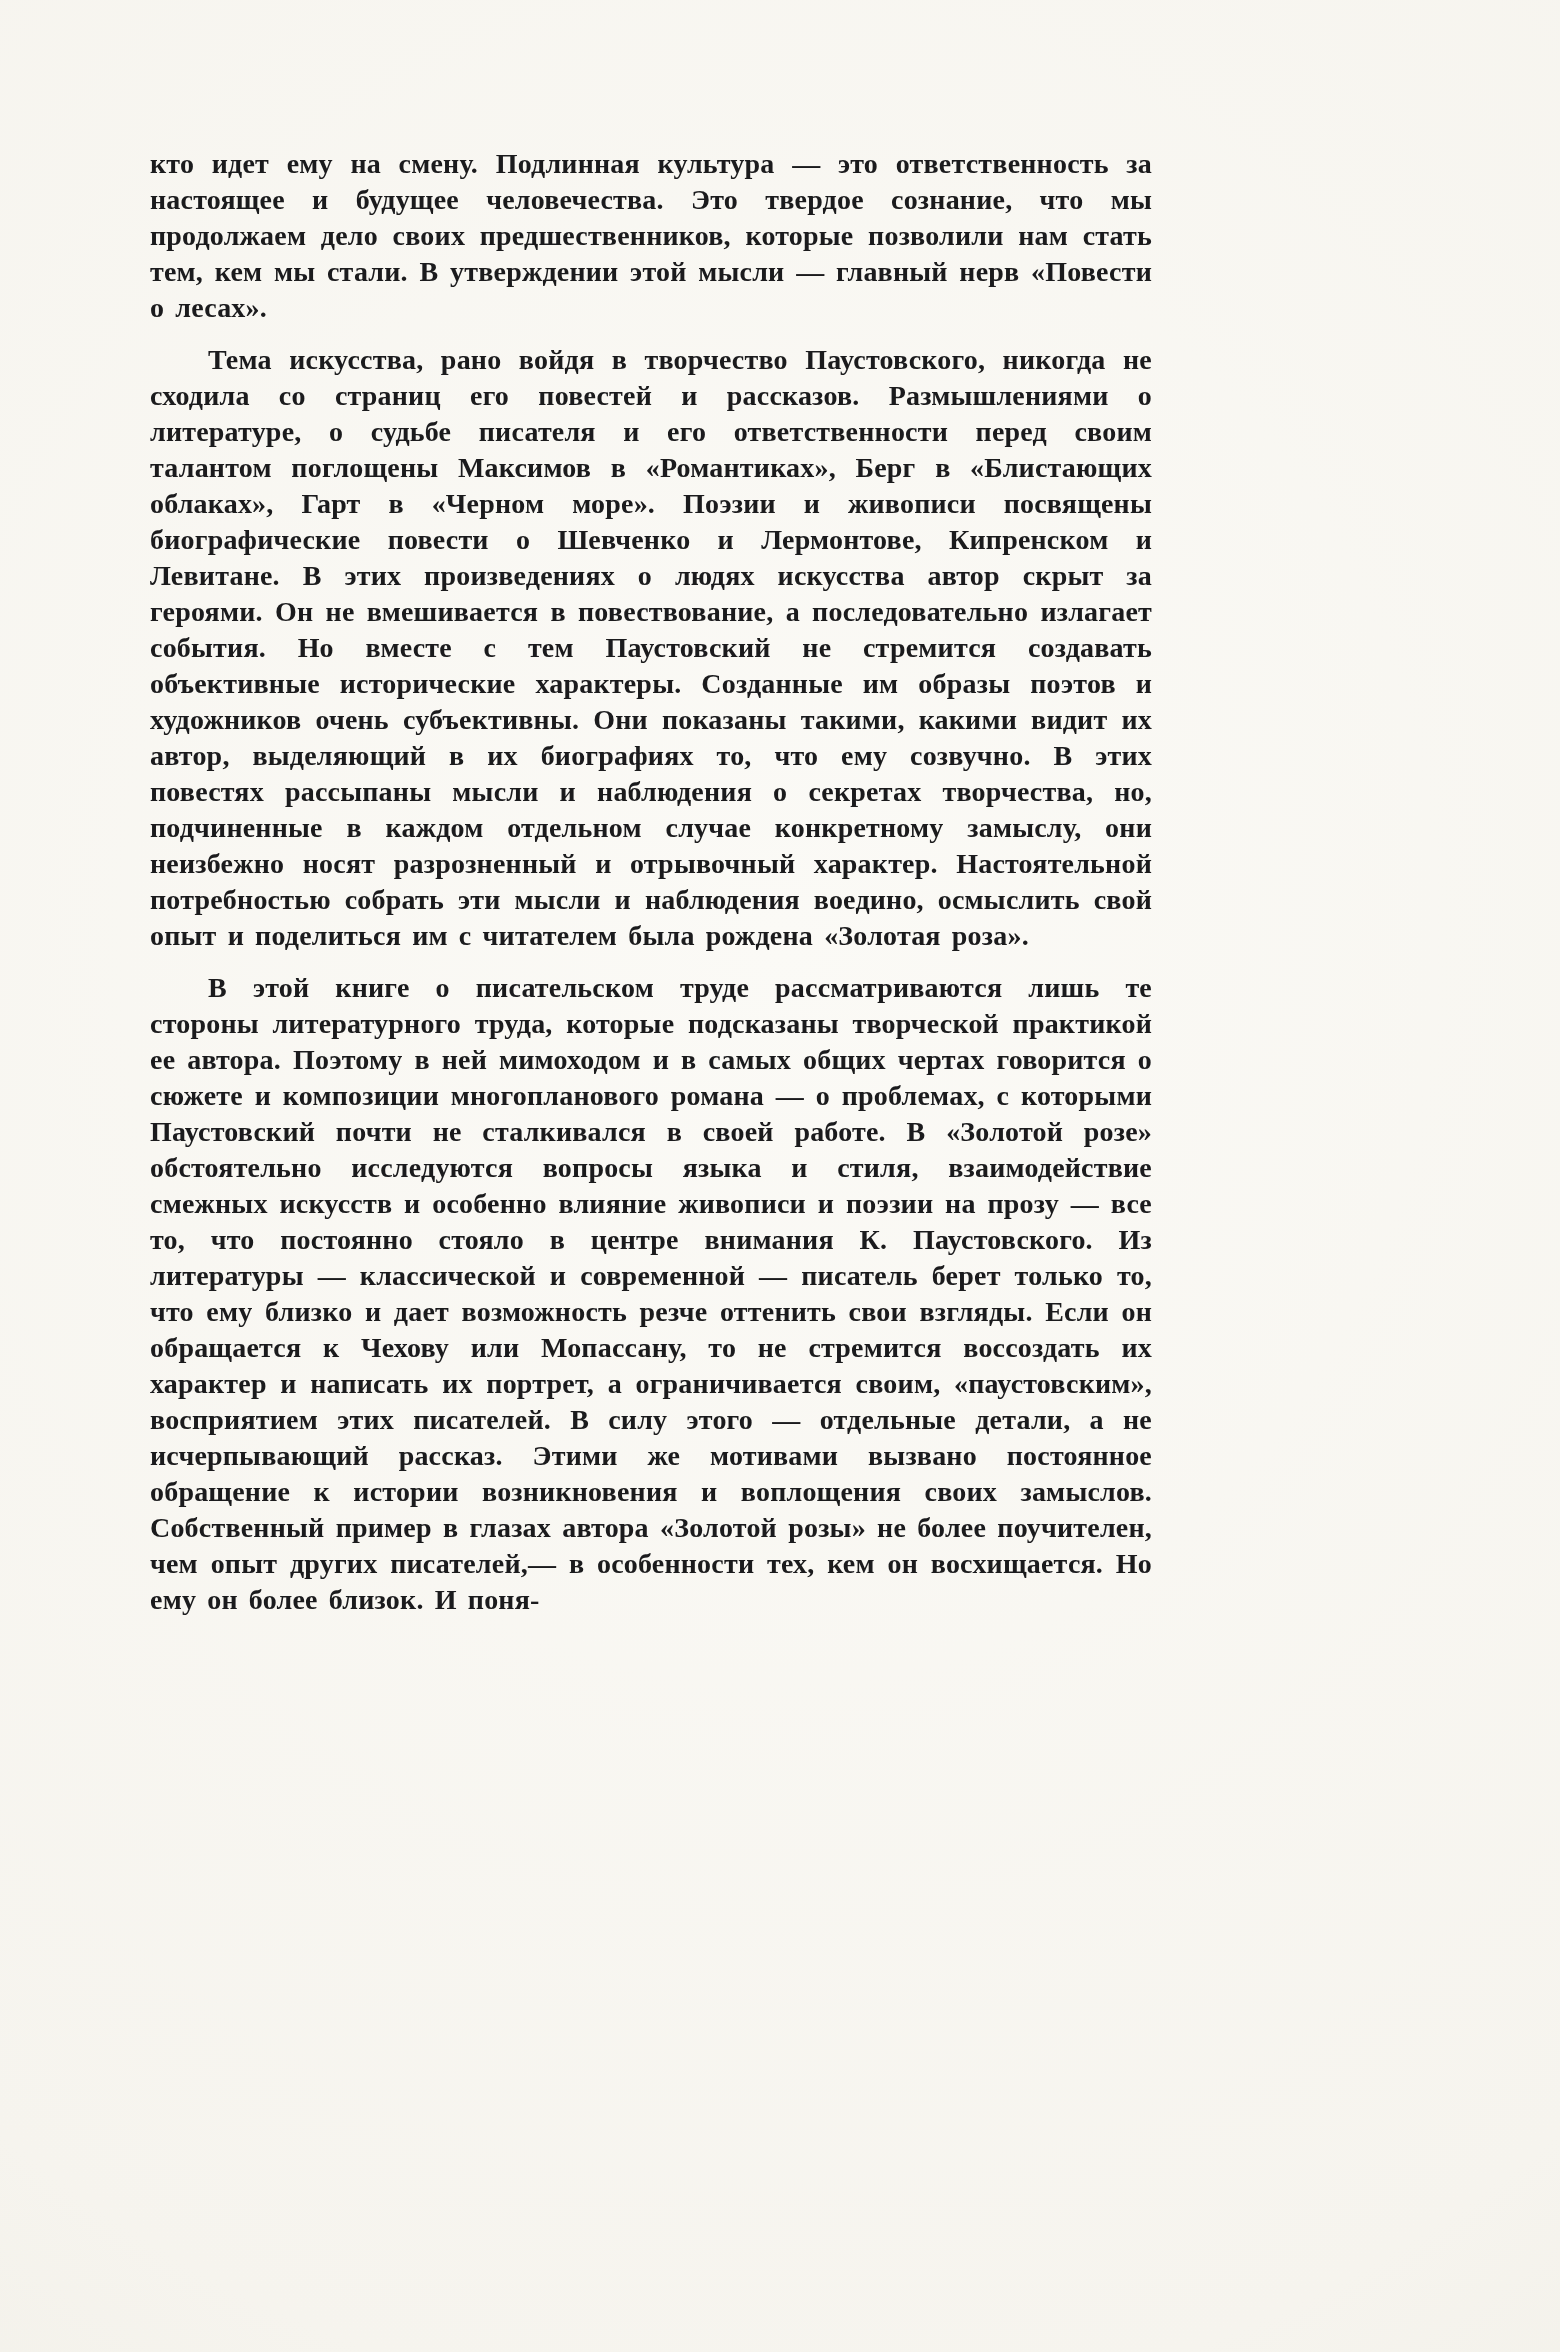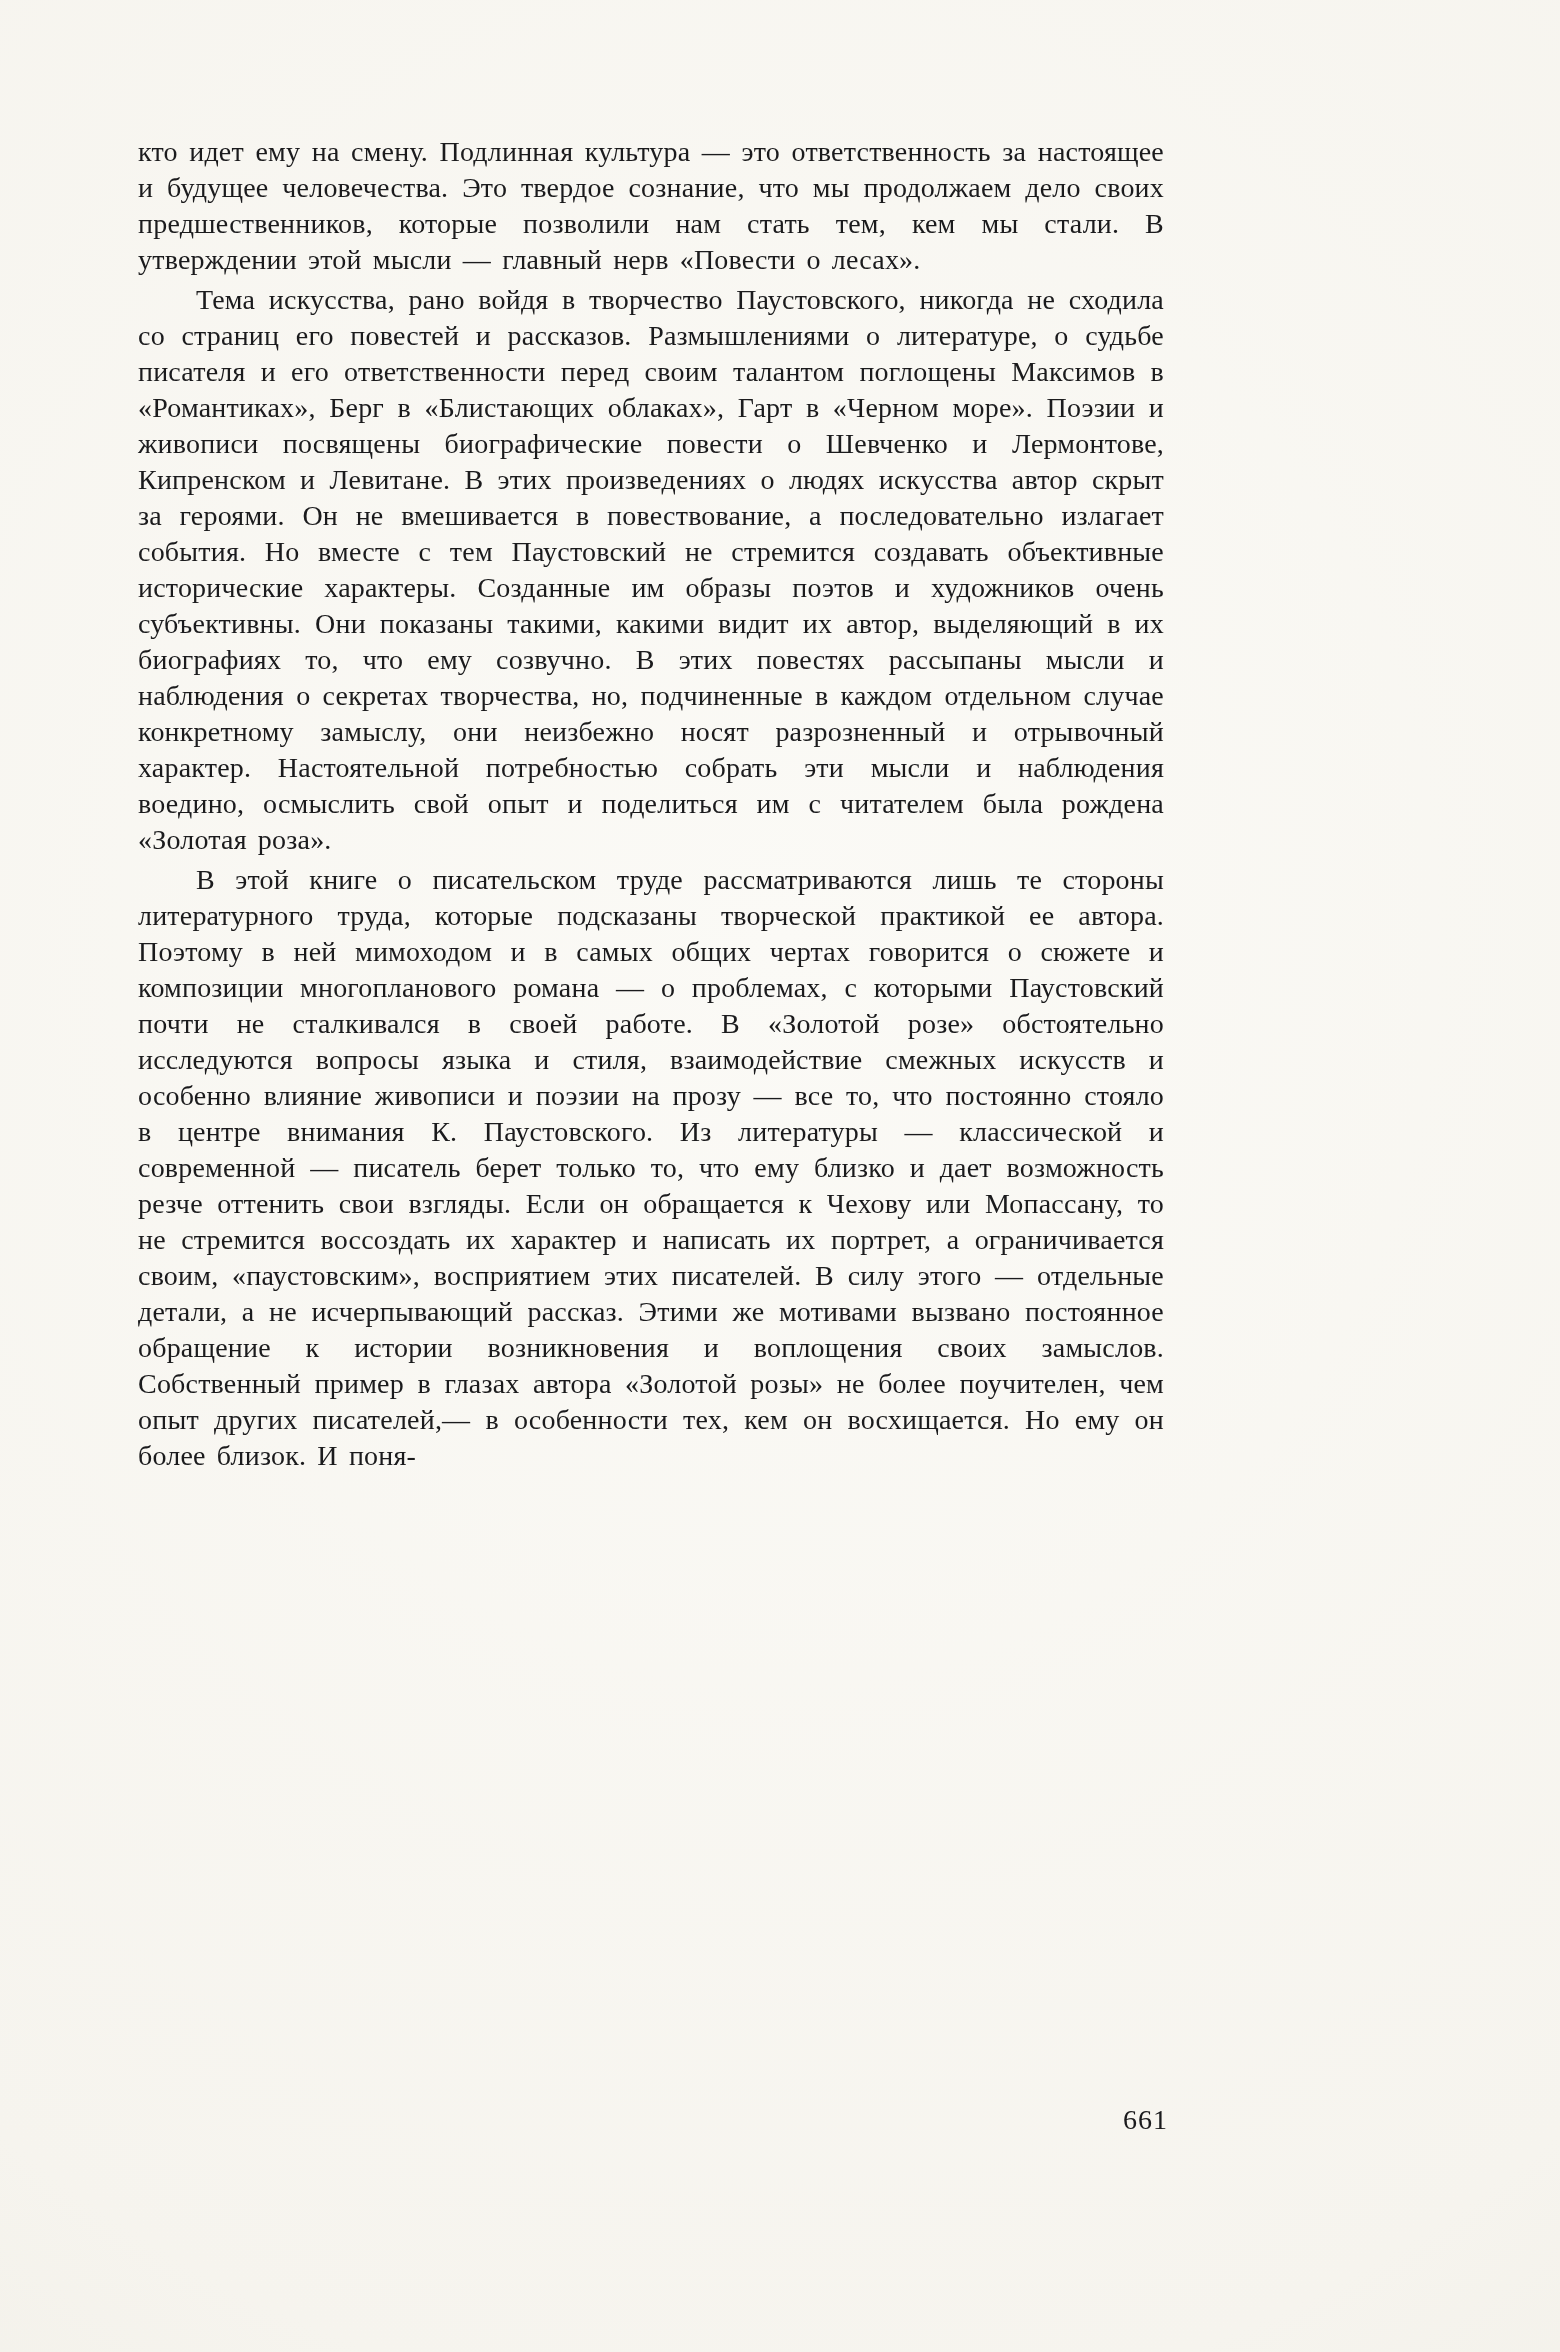--- a/index.html
+++ b/index.html
@@ -19,29 +19,30 @@
       font-family: "Liberation Serif", "DejaVu Serif", serif;
       overflow: hidden;
     }
     .text-block {
       position: absolute;
       left: 134px;
       top: 130px;
       width: 1034px;
     }
     .para {
-      margin: 4px;
+      margin: 16px;
       font-size: 28px;
       line-height: 36px;
       text-align: justify;
       text-indent: 58px;
       word-spacing: 0.14em;
       letter-spacing: 0.2px;
       -webkit-hyphens: manual;
       hyphens: manual;
+      font-weight: bold;
     }
     .para.no-indent {
       text-indent: 0;
     }
     .folio {
       position: absolute;
       left: 134px;
       top: 2102px;
       width: 1034px;
       text-align: right;
@@ -53,14 +54,13 @@
   </style>
 </head>
 <body>
 
 <div class="page">
   <main class="text-block">
     <p class="para no-indent">кто идет ему на смену. Подлинная культура — это ответственность за настоящее и будущее человечества. Это твердое сознание, что мы продолжаем дело своих предшественников, которые позволили нам стать тем, кем мы стали. В утверждении этой мысли — главный нерв «Повести о лесах».</p>
     <p class="para">Тема искусства, рано войдя в творчество Паустовского, никогда не сходила со страниц его повестей и рассказов. Размышлениями о литературе, о судьбе писателя и его ответственности перед своим талантом поглощены Максимов в «Романтиках», Берг в «Блистающих облаках», Гарт в «Черном море». Поэзии и живописи посвящены биографические повести о Шевченко и Лермонтове, Кипренском и Левитане. В этих произведениях о людях искусства автор скрыт за героями. Он не вмешивается в повествование, а последовательно излагает события. Но вместе с тем Паустовский не стремится создавать объективные исторические характеры. Созданные им образы поэтов и художников очень субъективны. Они показаны такими, какими видит их автор, выделяющий в их биографиях то, что ему созвучно. В этих повестях рассыпаны мысли и наблюдения о секретах творчества, но, подчиненные в каждом отдельном случае конкретному замыслу, они неизбежно носят разрозненный и отрывочный характер. Настоятельной потребностью собрать эти мысли и наблюдения воедино, осмыслить свой опыт и поделиться им с читателем была рождена «Золотая роза».</p>
     <p class="para">В этой книге о писательском труде рассматриваются лишь те стороны литературного труда, которые подсказаны творческой практикой ее автора. Поэтому в ней мимоходом и в самых общих чертах говорится о сюжете и композиции многопланового романа — о проблемах, с которыми Паустовский почти не сталкивался в своей работе. В «Золотой розе» обстоятельно исследуются вопросы языка и стиля, взаимодействие смежных искусств и особенно влияние живописи и поэзии на прозу — все то, что постоянно стояло в центре внимания К. Паустовского. Из литературы — классической и современной — писатель берет только то, что ему близко и дает возможность резче оттенить свои взгляды. Если он обращается к Чехову или Мопассану, то не стремится воссоздать их характер и написать их портрет, а ограничивается своим, «паустовским», восприятием этих писателей. В силу этого — отдельные детали, а не исчерпывающий рассказ. Этими же мотивами вызвано постоянное обращение к истории возникновения и воплощения своих замыслов. Собственный пример в глазах автора «Золотой розы» не более поучителен, чем опыт других писателей,— в особенности тех, кем он восхищается. Но ему он более близок. И поня-</p>
   </main>
-  <div class="folio">661</div>
 </div>
 
 </body></html>

